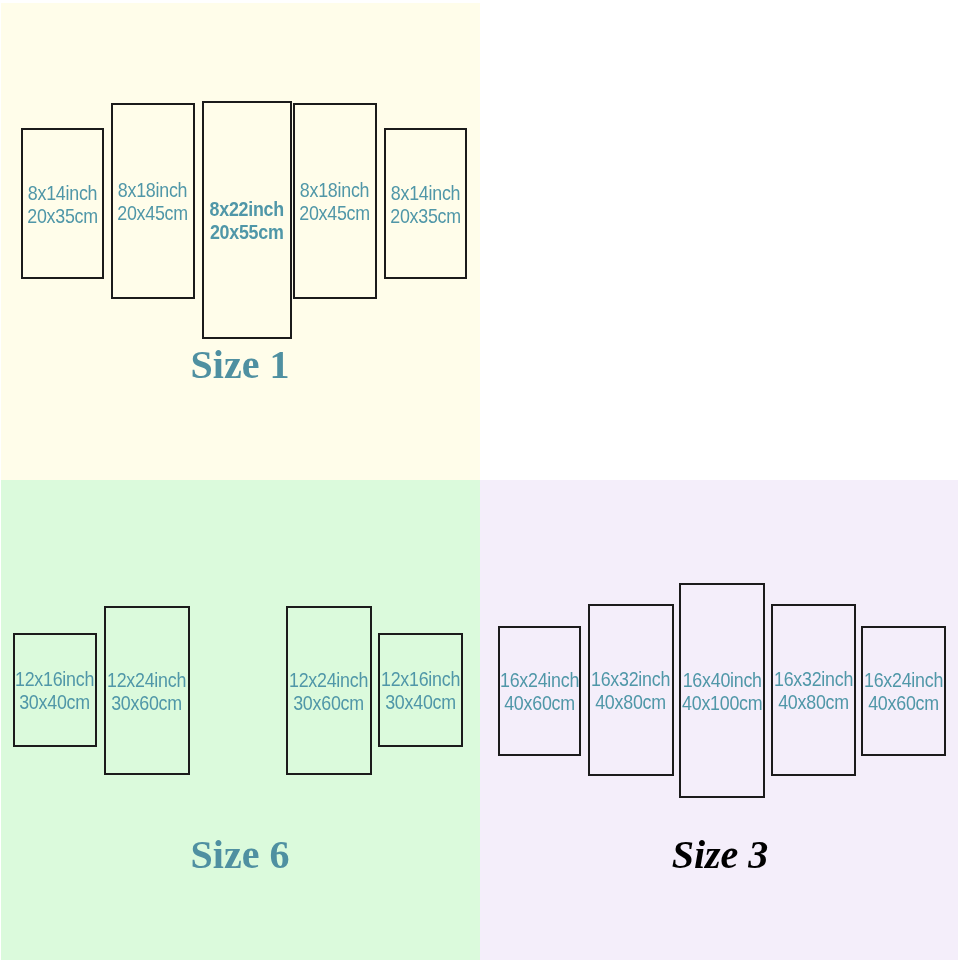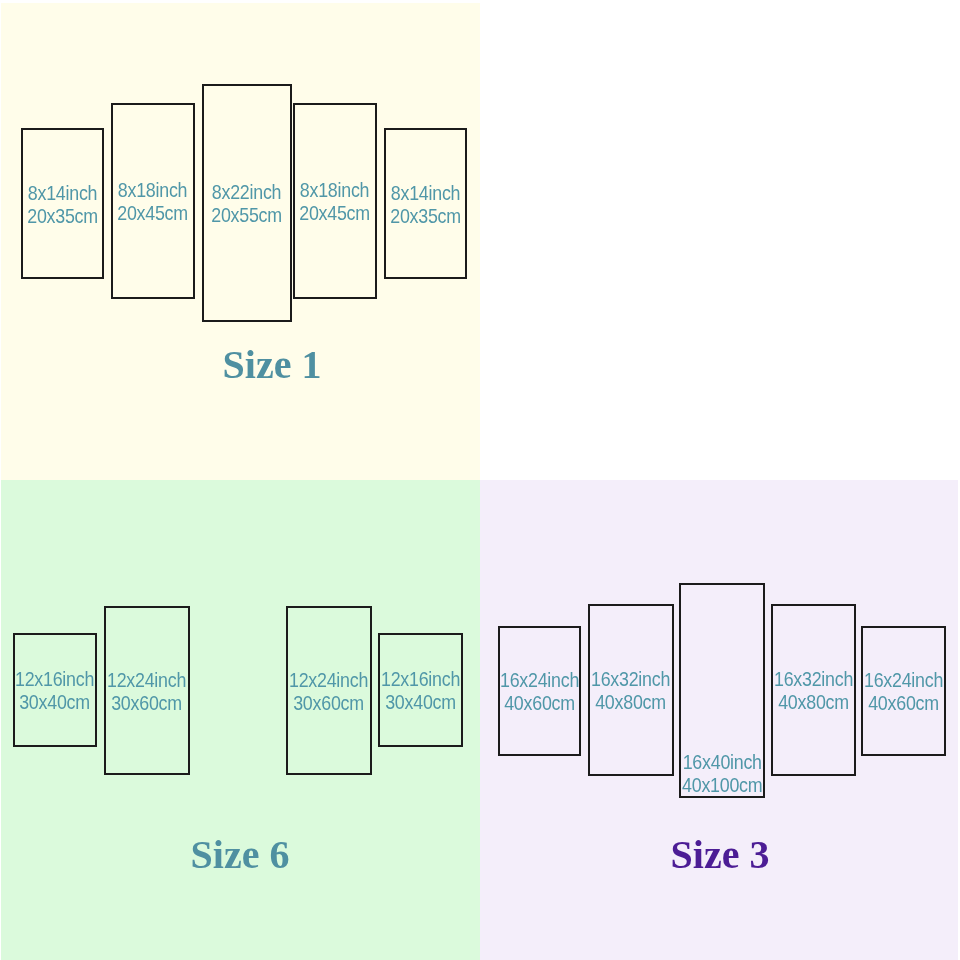--- a/index.html
+++ b/index.html
@@ -42,48 +42,48 @@
     position: absolute;
     left: 0;
     width: 480px;
     margin: 0;
     text-align: center;
     font-family: "Liberation Serif", serif;
     font-weight: 700;
     font-size: 40px;
     line-height: 44px;
   }
-  .q0 .title, .q1 .title { top: 343px; padding-left: 32px; }
+  .q0 .title, .q1 .title { top: 343px; }
   .q2 .title, .q3 .title { top: 353px; }
 
   
   .q0 .p0 { left: 17px;  top: 144px; width: 82px; height: 123px; }
   .q0 .p1 { left: 108px; top: 122px; width: 83px; height: 163px; }
   .q0 .p2 { left: 200px; top: 101px; width: 85px; height: 206px; }
   .q0 .p3 { left: 290px; top: 122px; width: 83px; height: 163px; }
   .q0 .p4 { left: 383px; top: 144px; width: 82px; height: 123px; }
 
   
   .q1 .p0 { left: 21px;  top: 128px; width: 83px; height: 151px; }
   .q1 .p1 { left: 111px; top: 103px; width: 84px; height: 196px; }
-  .q1 .p2 { left: 202px; top: 84px;  width: 90px; height: 238px; }
+  .q1 .p2 { left: 202px; top: 101px;  width: 90px; height: 238px; font-weight: bold; }
   .q1 .p3 { left: 293px; top: 103px; width: 84px; height: 196px; }
   .q1 .p4 { left: 384px; top: 128px; width: 83px; height: 151px; }
 
   
   .q2 .p0 { left: 13px;  top: 153px; width: 84px; height: 114px; }
   .q2 .p1 { left: 104px; top: 126px; width: 86px; height: 169px; }
   .q2 .p2 { left: 196px; top: 97px;  width: 85px; height: 226px; }
   .q2 .p3 { left: 286px; top: 126px; width: 86px; height: 169px; }
   .q2 .p4 { left: 378px; top: 153px; width: 85px; height: 114px; }
 
   
   .q3 .p0 { left: 18px;  top: 146px; width: 83px; height: 130px; }
   .q3 .p1 { left: 108px; top: 124px; width: 86px; height: 172px; }
-  .q3 .p2 { left: 199px; top: 103px; width: 86px; height: 215px; align-items: flex-end; }
+  .q3 .p2 { left: 199px; top: 103px; width: 86px; height: 215px; }
   .q3 .p3 { left: 291px; top: 124px; width: 85px; height: 172px; }
   .q3 .p4 { left: 381px; top: 146px; width: 85px; height: 130px; }
 
   .edge { position: absolute; background: #ffffff; }
   .edge-top   { left: 0; top: 0; width: 960px; height: 3px; }
   .edge-right { right: 0; top: 0; width: 2px; height: 960px; }
   .edge-left  { left: 0; top: 0; width: 1px; height: 960px; }
 </style>
 </head>
 <body>
@@ -210,19 +210,19 @@
         <div>16x32inch</div>
         <div>40x80cm</div>
       </div>
     </div>
     <div class="panel p4" style="border-color: rgb(27, 27, 27);">
       <div class="label" style="color: rgb(80, 151, 168);">
         <div>16x24inch</div>
         <div>40x60cm</div>
       </div>
     </div>
-    <h2 class="title" style="color: #4c1d95;">Size 3</h2>
+    <h2 class="title" style="color: #000000; font-style: italic;">Size 3</h2>
   </section>
 
   <div class="edge edge-top" style="background: rgb(255, 255, 255);"></div>
   <div class="edge edge-right" style="background: rgb(255, 255, 255);"></div>
   <div class="edge edge-left" style="background: rgb(255, 255, 255);"></div>
 </div>
 
 </body></html>

